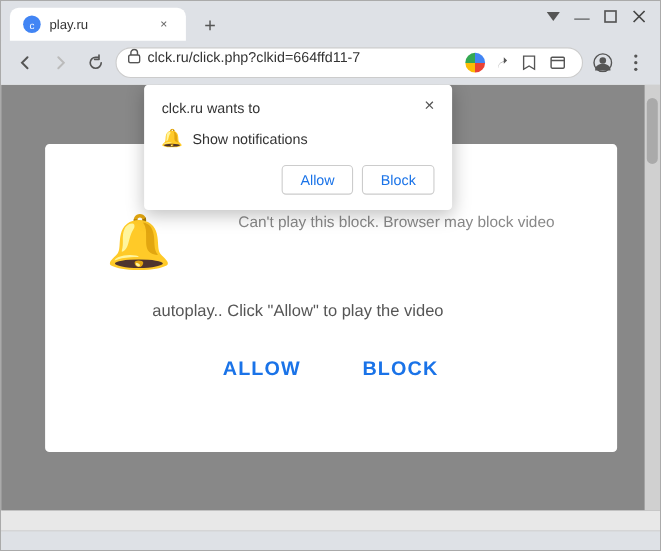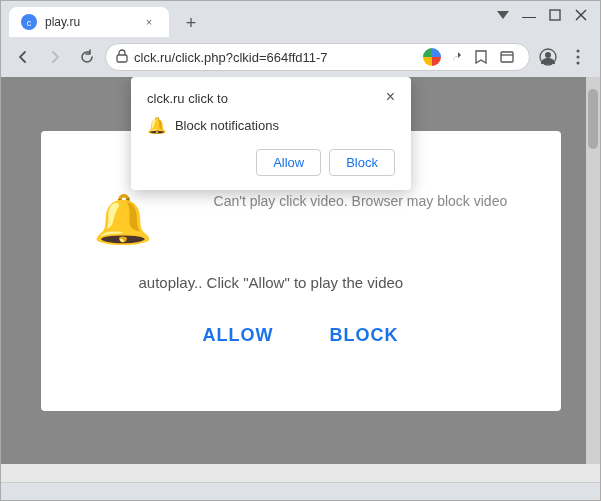--- a/index.html
+++ b/index.html
@@ -120,21 +120,20 @@
       color: #bbb;
       cursor: default;
     }
 
     .address-bar {
       flex: 1;
       height: 28px;
       background: #fff;
       border-radius: 14px;
       display: flex;
-      align-items: center;
       padding: 0 10px;
       gap: 6px;
       border: 1px solid #ccc;
     }
 
     .address-icon {
       color: #555;
       font-size: 12px;
       flex-shrink: 0;
     }
@@ -458,43 +457,43 @@
     </div>
   </div>
 
   <div class="content-area">
 
     <div class="page-bg">
       <div class="page-content-box">
         <div style="display:flex; gap:60px; align-items:flex-start; margin-bottom:8px;">
           <span class="page-bell-icon">🔔</span>
           <span style="font-size:14px; color:#888; line-height:1.5; max-width:320px;">
-            <span>Can't play click video. Browser may block video</span>
+            <span>Can't play this block. Browser may block video</span>
           </span>
         </div>
         <div style="font-size:15px; color:#555; text-align:center; line-height:1.5; align-self:flex-start; margin-left:68px;">autoplay.. Click "Allow" to play the video</div>
         <div class="page-actions">
           <span class="page-action-btn allow">ALLOW</span>
           <span class="page-action-btn block">BLOCK</span>
         </div>
       </div>
     </div>
 
     <div class="scrollbar">
       <div class="scrollbar-thumb"></div>
     </div>
 
     <div class="notification-popup">
       <div class="popup-header">
-        <span class="popup-title">clck.ru click to</span>
+        <span class="popup-title">clck.ru wants to</span>
         <span class="popup-close">×</span>
       </div>
       <div class="popup-item">
         <span class="popup-bell">🔔</span>
-        <span class="popup-item-text">Block notifications</span>
+        <span class="popup-item-text">Show notifications</span>
       </div>
       <div class="popup-buttons">
         <button class="popup-btn allow">Allow</button>
         <button class="popup-btn block">Block</button>
       </div>
     </div>
 
   </div>
 
   <div class="bottom-bar">

